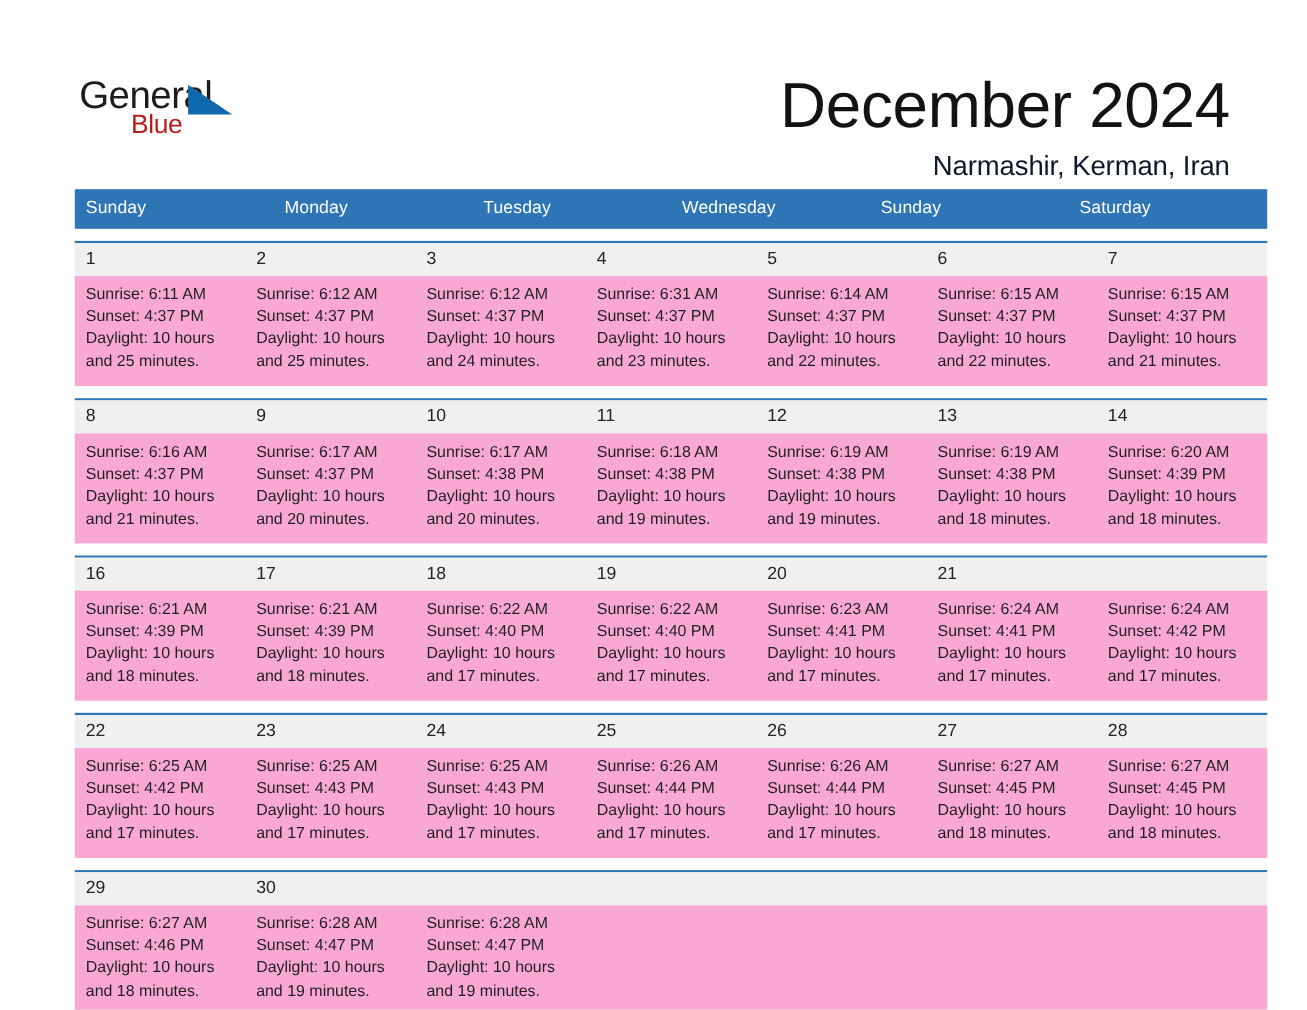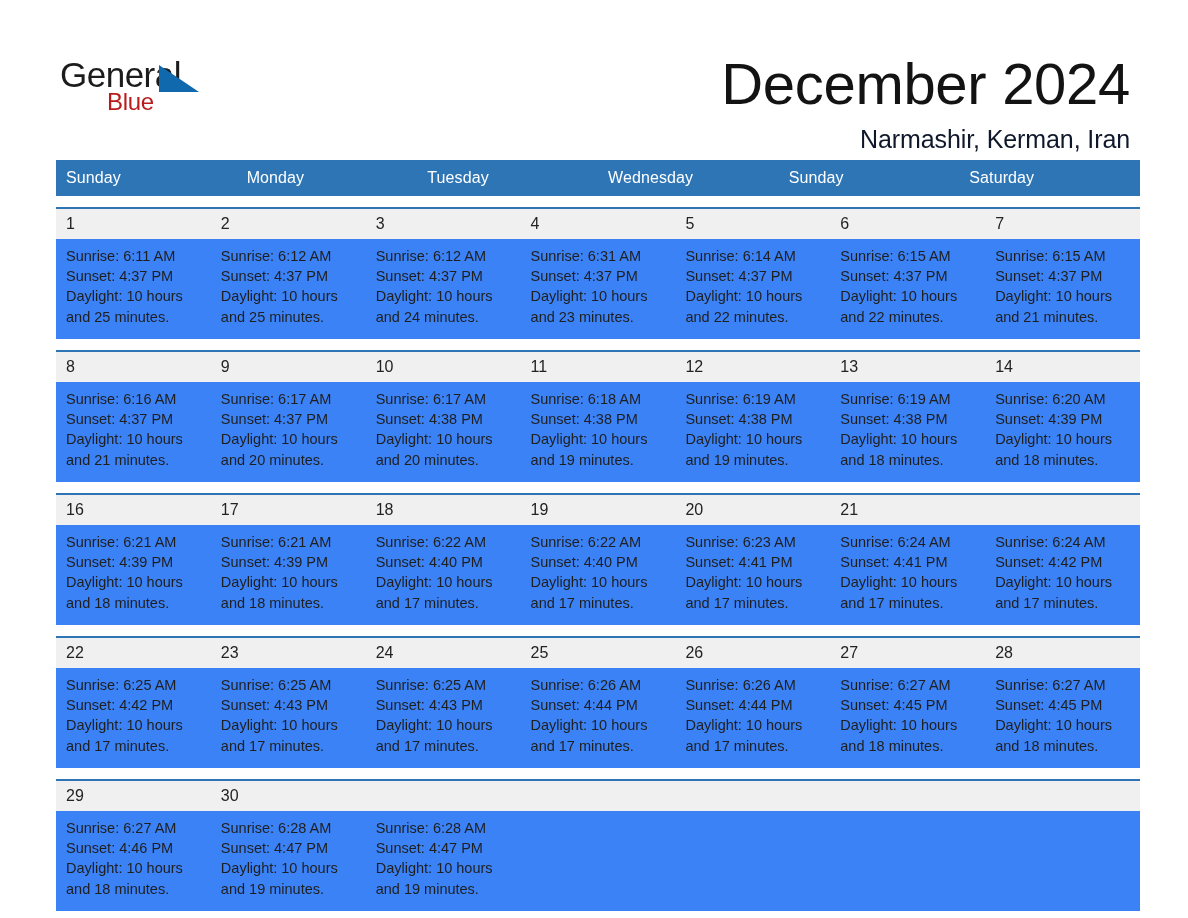--- a/index.html
+++ b/index.html
@@ -12,21 +12,21 @@
   body {
     width: 1188px;
     height: 918px;
     font-family: "Liberation Sans", sans-serif;
     color: #1a1a1a;
     overflow: hidden;
   }
   .page {
     width: 1188px;
     height: 918px;
-    padding: 4px;
+    padding: 16px;
     position: relative;
   }
 
   
   .top-bar {
     display: flex;
     align-items: flex-start;
     justify-content: space-between;
     padding: 48px 54px 0 56px;
     height: 110px;
@@ -118,21 +118,21 @@
   .date-cell {
     font-size: 16px;
     color: #232323;
     padding: 5px 0 5px 10px;
     line-height: 1.25;
     min-height: 26px;
   }
   .week-body {
     display: grid;
     grid-template-columns: repeat(7, 1fr);
-    background: #3b82f6;
+    background: #f9a8d4;
   }
   .info-cell {
     padding: 7px 8px 6px 10px;
     min-height: 100px;
   }
   .info-line {
     font-size: 14.5px;
     color: #1f1f1f;
     line-height: 1.39;
     white-space: nowrap;

